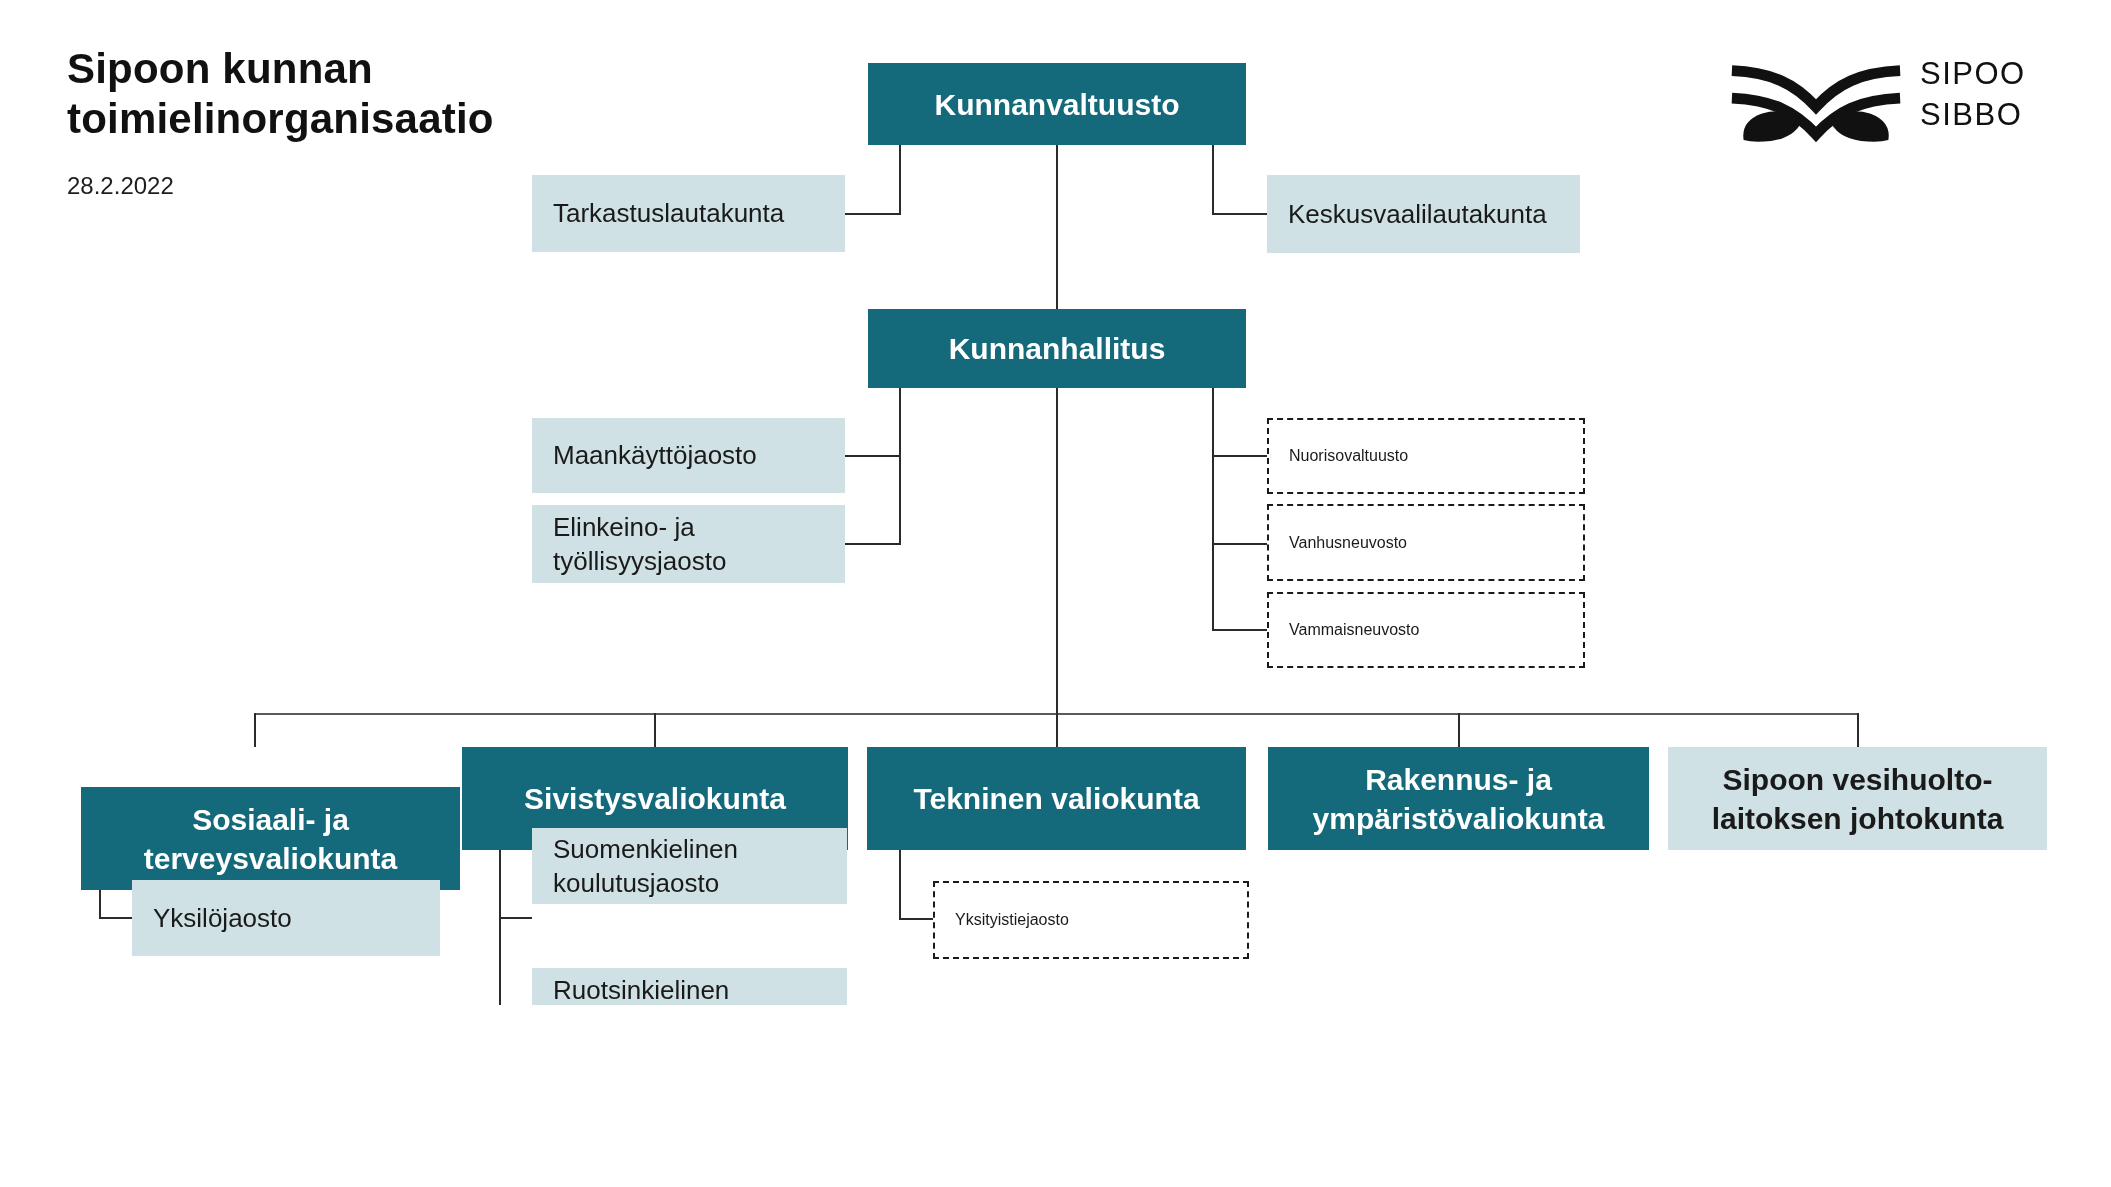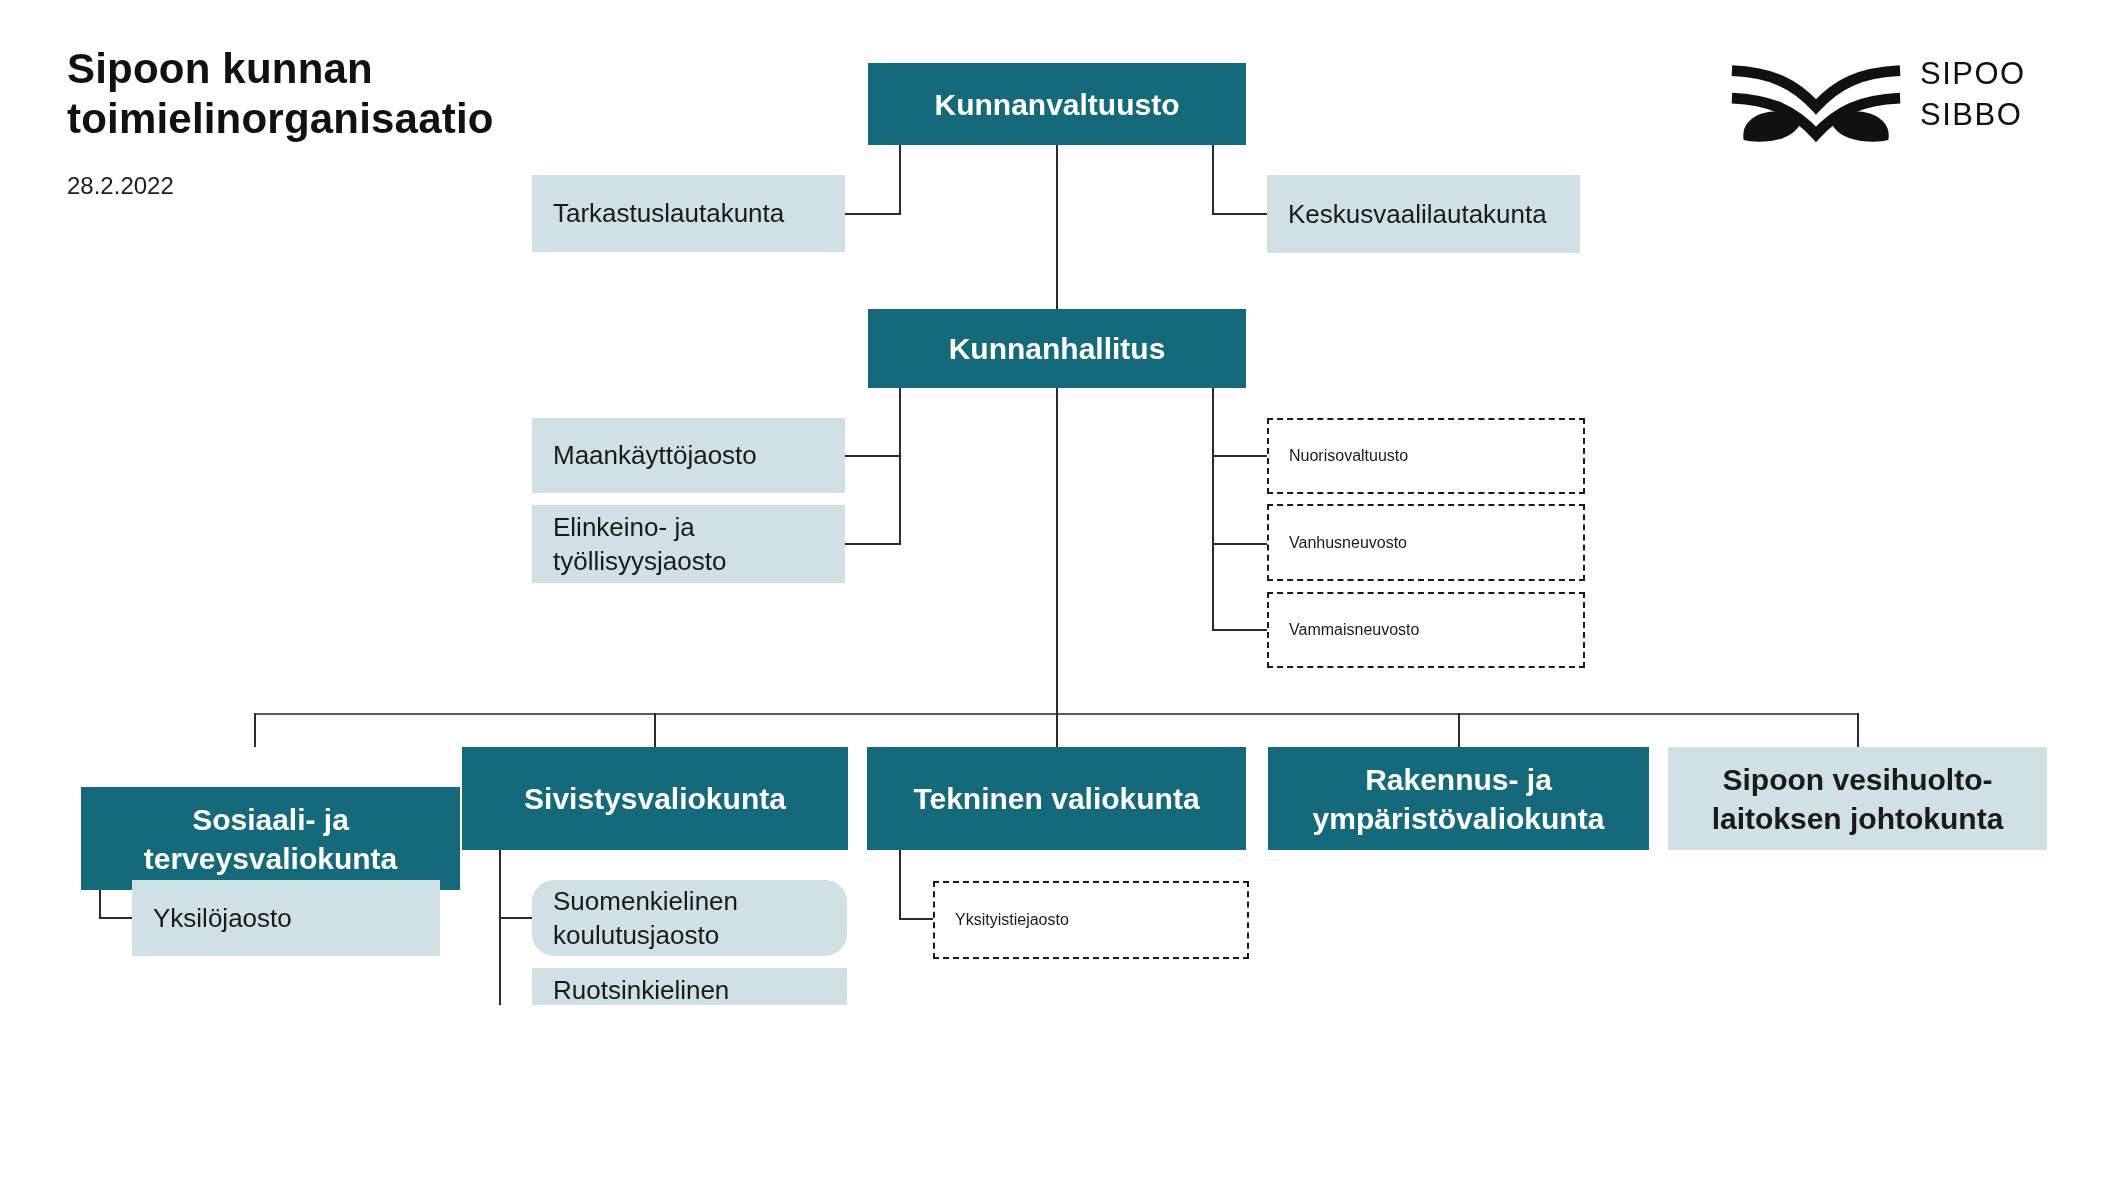--- a/index.html
+++ b/index.html
@@ -105,19 +105,19 @@
   <div class="box teal" style="left:81px;top:747px;width:379px;height:103px;margin-top:40px;">Sosiaali- ja
 terveysvaliokunta</div>
   <div class="box teal" style="left:462px;top:747px;width:386px;height:103px;">Sivistysvaliokunta</div>
   <div class="box teal" style="left:867px;top:747px;width:379px;height:103px;">Tekninen valiokunta</div>
   <div class="box teal" style="left:1268px;top:747px;width:381px;height:103px;">Rakennus- ja
 ympäristövaliokunta</div>
   <div class="box light-big" style="left:1668px;top:747px;width:379px;height:103px;">Sipoon vesihuolto-
 laitoksen johtokunta</div>
 
   <div class="box light" style="left:132px;top:880px;width:308px;height:76px;">Yksilöjaosto</div>
-  <div class="box light" style="left:532px;top:880px;width:315px;height:76px;border-radius:22px;">Suomenkielinen
+  <div class="box light" style="left:532px;top:828px;width:315px;height:76px;">Suomenkielinen
 koulutusjaosto</div>
   <div class="box light" style="left:532px;top:968px;width:315px;height:78px;">Ruotsinkielinen
 koulutusjaosto</div>
   <div class="box dashed" style="left:933px;top:881px;width:316px;height:78px;">Yksityistiejaosto</div>
 
 </div>
 
 </body></html>

